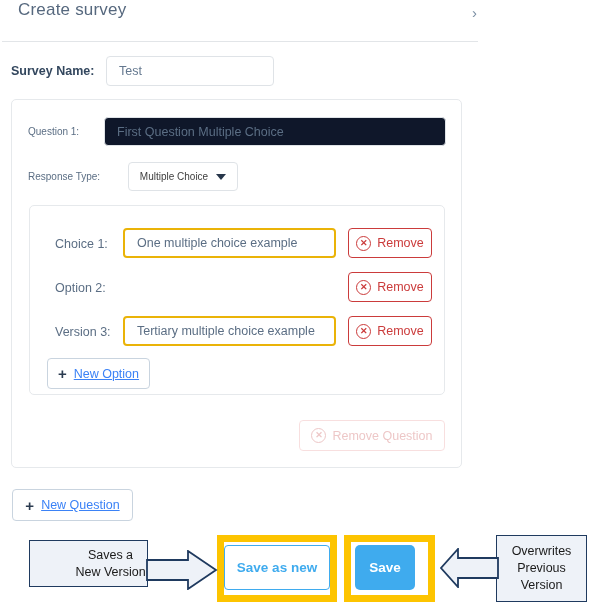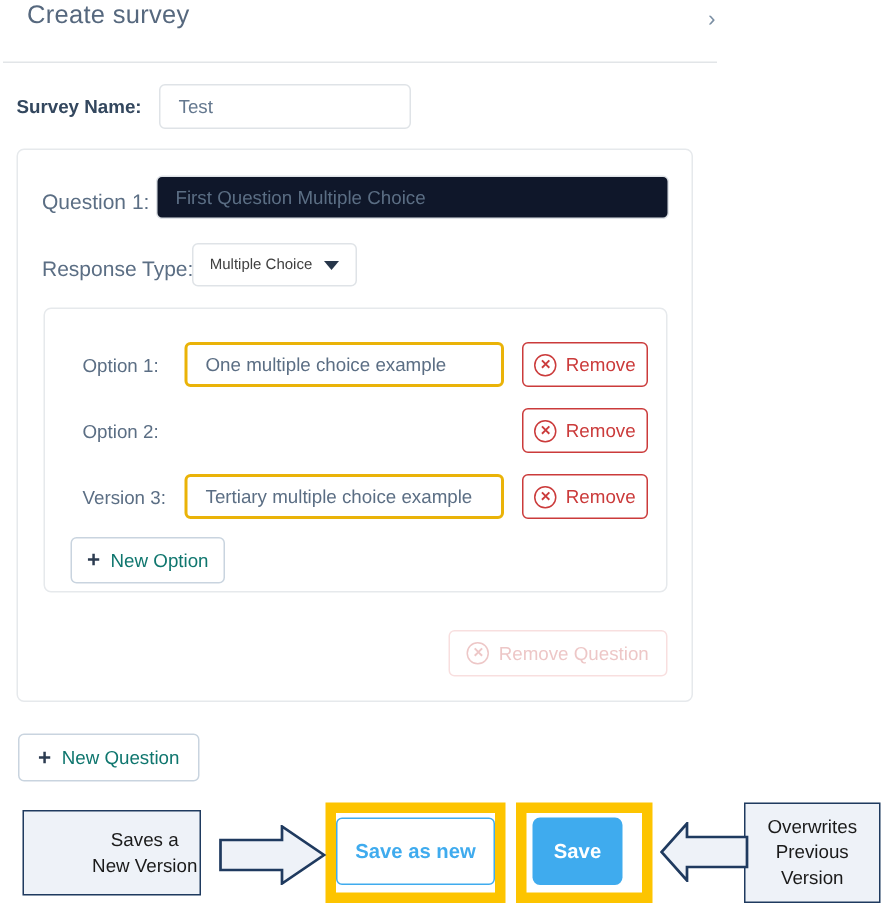--- a/index.html
+++ b/index.html
@@ -83,21 +83,21 @@
     left: 11px; top: 99px;
     width: 451px;
     height: 369px;
     box-sizing: border-box;
     border: 1px solid #e6e9ec;
     border-radius: 5px;
     background: #fff;
   }
   .field-label {
     position: absolute;
-    font-size: 14px;
+    font-size: 10px;
     color: #5b6e84;
   }
   #question-1-label { left: 16px; top: 26px; }
   #question-1-input {
     position: absolute;
     left: 92px; top: 17px;
     width: 342px;
     height: 29px;
     box-sizing: border-box;
     border: 1px solid #dfe3e7;
@@ -223,21 +223,22 @@
     cursor: pointer;
   }
   .plus-icon {
     font-size: 15px;
     font-weight: bold;
     color: #2b3b50;
     line-height: 1;
   }
   .add-label {
     font-size: 12.5px;
-    color: #0f766e;
+    color: #3b82f6;
+    text-decoration: underline;
   }
 
   #remove-question-button {
     position: absolute;
     left: 287px; top: 320px;
     width: 146px;
     height: 31px;
     box-sizing: border-box;
     border: 1px solid #f3c6c6;
     border-radius: 4px;
@@ -322,21 +323,21 @@
     border: 1.6px solid #1f3a5f;
     background: #eef2f8;
     display: flex;
     align-items: center;
     justify-content: center;
     text-align: center;
     font-size: 12.5px;
     line-height: 1.35;
     color: #1a1a1a;
   }
-  #callout-left  { left: 15px;  top: 540px; width: 119px; height: 57px; padding-left: 44px; }
+  #callout-left  { left: 29px;  top: 540px; width: 119px; height: 47px; padding-left: 44px; }
   #callout-right { left: 496px; top: 535px; width: 91px;  height: 67px; }
 
   .arrow-svg { position: absolute; }
   #arrow-left-svg  { left: 146px; top: 550px; }
   #arrow-right-svg { left: 440px; top: 548px; }
 </style>
 </head>
 <body>
 
 <div id="page-header">
@@ -357,21 +358,21 @@
 
   <label id="response-type-label" class="field-label">Response Type:</label>
   <div id="response-type-select">
     <span id="response-type-value">Multiple Choice</span>
     <span id="response-type-caret"></span>
   </div>
 
   <div id="options-card">
 
     <div class="option-row" style="top:22px;">
-      <label class="option-label">Option 1:</label>
+      <label class="option-label">Choice 1:</label>
       <input class="option-input" type="text" value="One multiple choice example" style="">
       <div class="remove-button">
         <span class="remove-icon">✕</span>
         <span class="remove-label">Remove</span>
       </div>
     </div>
 
     <div class="option-row" style="top:66px;">
       <label class="option-label">Option 2:</label>
       <div class="remove-button">

